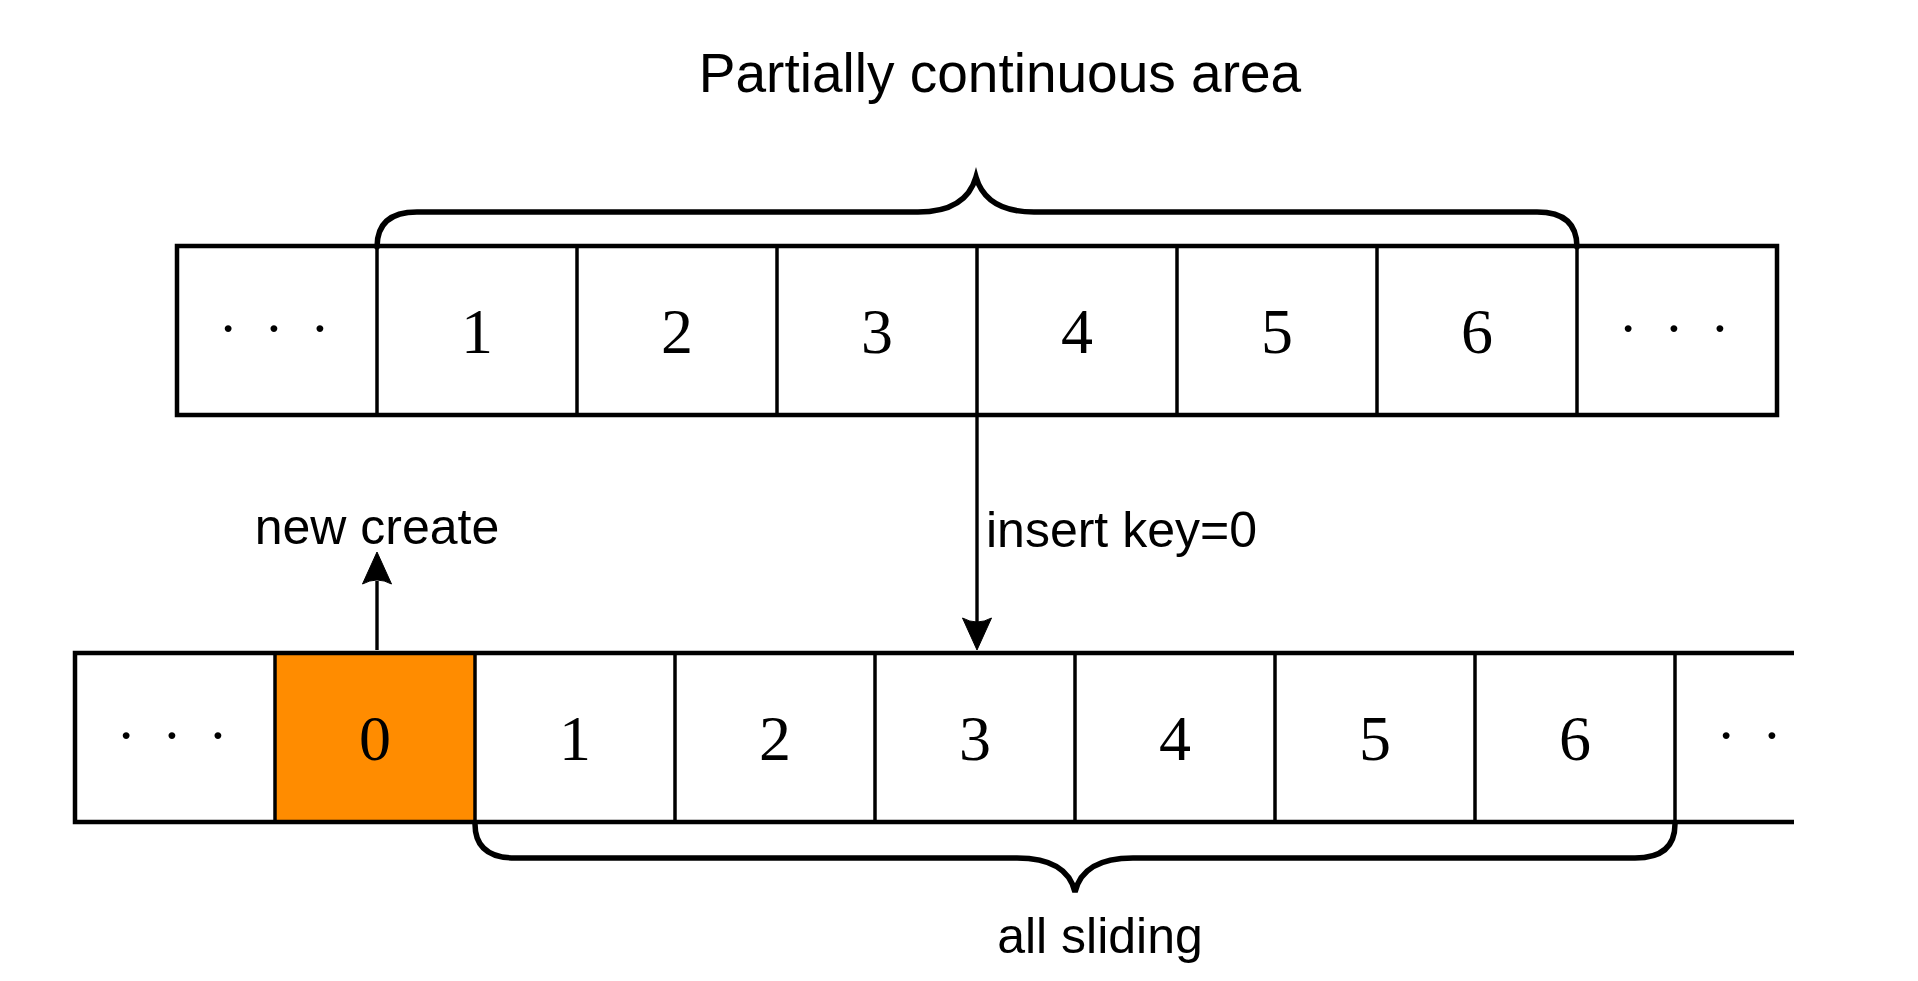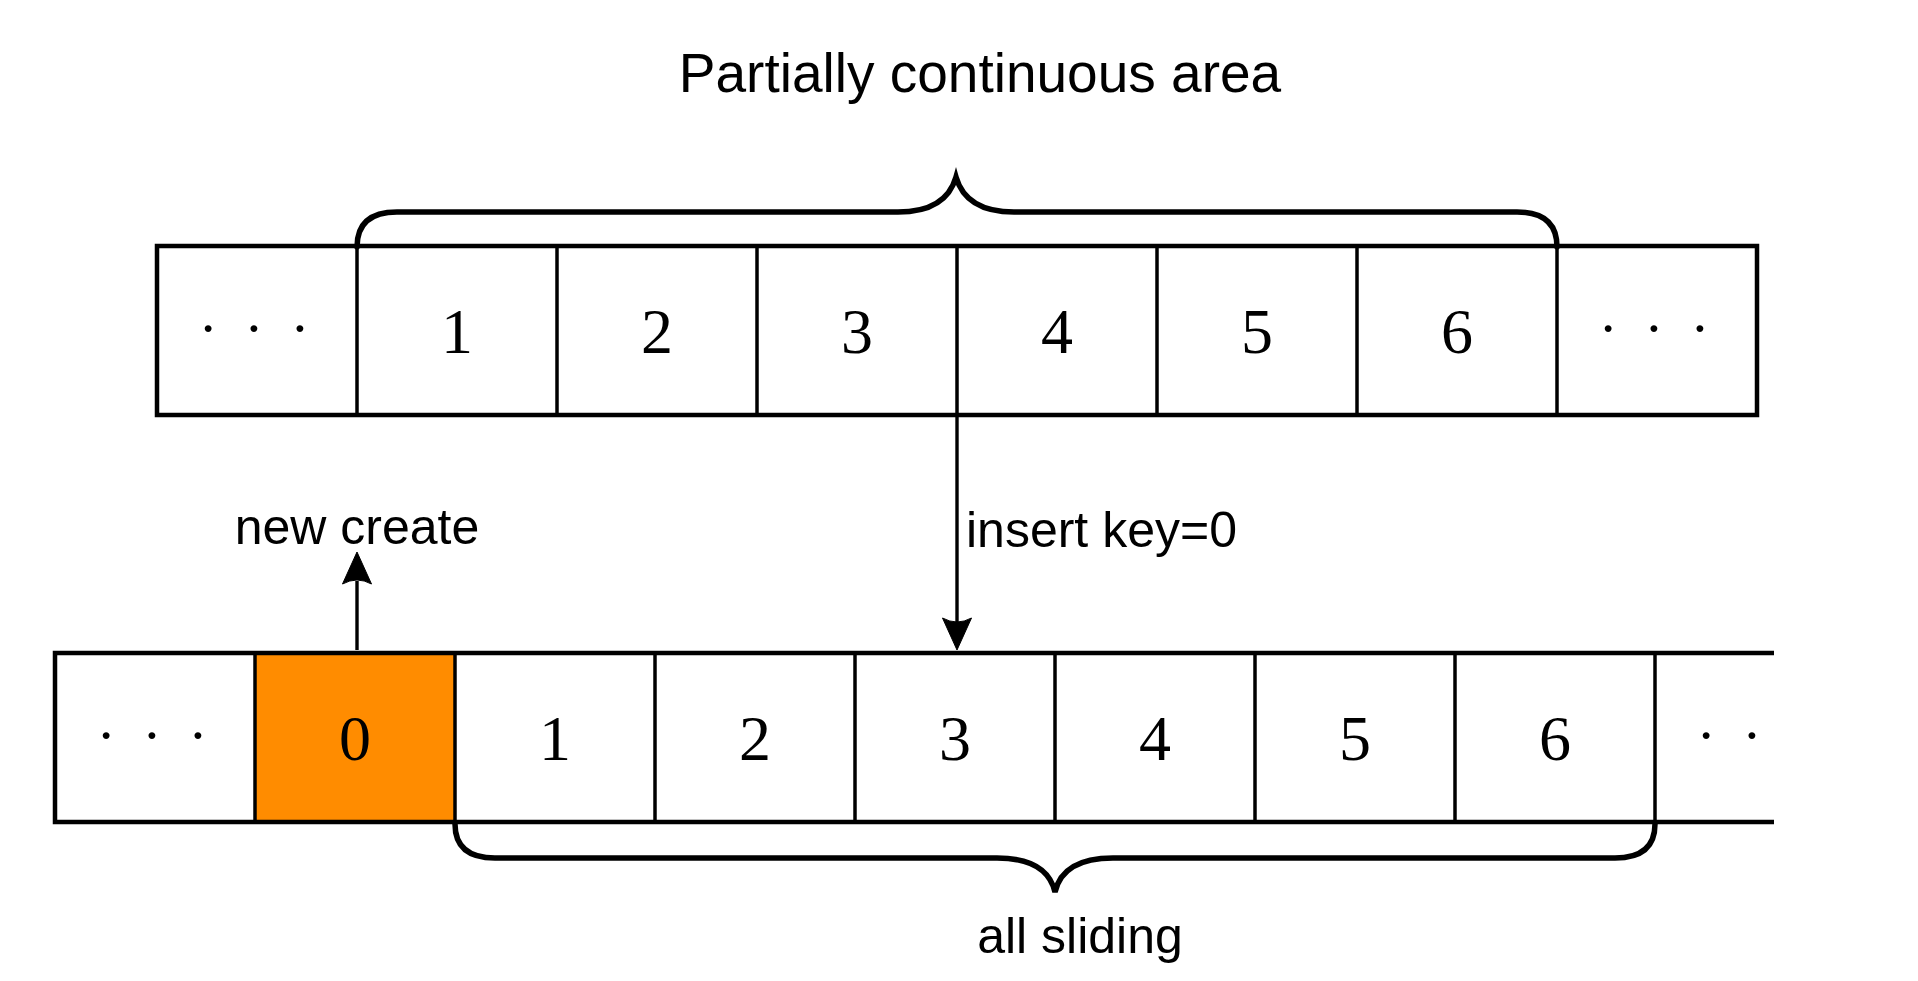--- a/index.html
+++ b/index.html
@@ -6,20 +6,21 @@
     margin: 0;
     padding: 0;
     background: #ffffff;
   }
   .canvas {
     position: relative;
     width: 1774px;
     height: 981px;
     background: #ffffff;
     overflow: hidden;
+    padding-left: 20px;
   }
   svg { display: block; }
 
   .box {
     fill: none;
     stroke: #000000;
     stroke-width: 4.5;
   }
   .divider {
     stroke: #000000;

